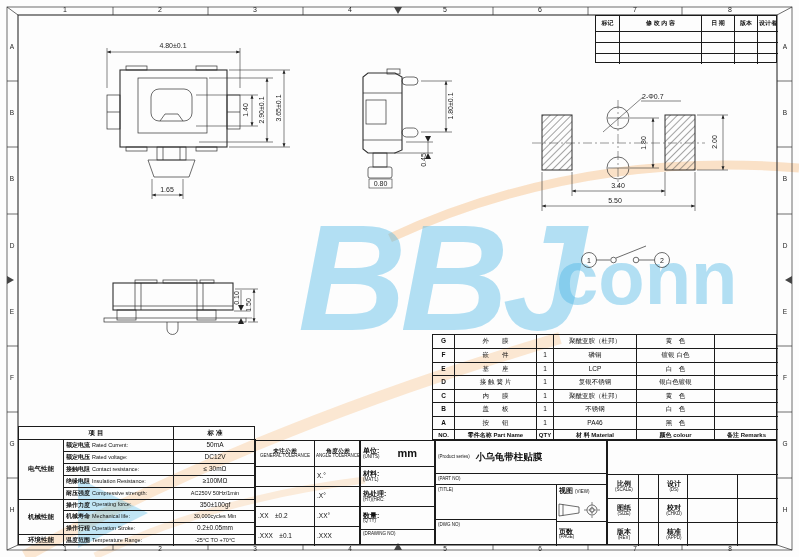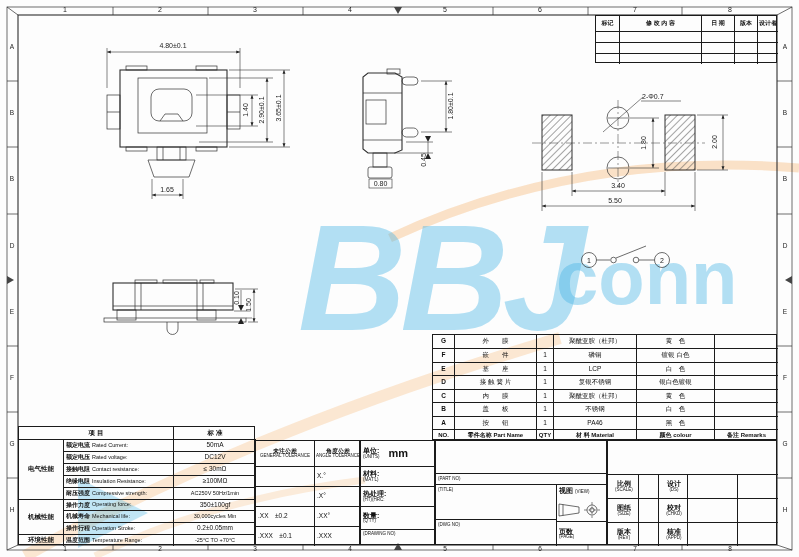--- a/index.html
+++ b/index.html
@@ -406,21 +406,21 @@
     <div class="c lft" style="left:58px;top:25px;width:47px;height:20px">X.°</div>
     <div class="c nl lft" style="left:0;top:45px;width:58px;height:20px"></div>
     <div class="c lft" style="left:58px;top:45px;width:47px;height:20px">.X°</div>
     <div class="c nl lft" style="left:0;top:65px;width:58px;height:20px">.XX　±0.2</div>
     <div class="c lft" style="left:58px;top:65px;width:47px;height:20px">.XX°</div>
     <div class="c nl lft" style="left:0;top:85px;width:58px;height:20px">.XXX　±0.1</div>
     <div class="c lft" style="left:58px;top:85px;width:47px;height:20px">.XXX</div>
   </div>
 
   <div class="tbl" style="left:360px;top:440px;width:75px;height:105px">
-    <div class="c nl nt lft" style="left:0;top:0;width:97px;height:25px;gap:9px">
+    <div class="c nl nt lft" style="left:0;top:0;width:97px;height:25px;gap:18px">
       <span style="display:flex;flex-direction:column">
           <b style="font-size:7px">单位:</b>
           <span class="tiny">(UNITS)</span>
         </span>
       <span class="b" style="font-size:11px">mm</span>
     </div>
     <div class="c nl col" style="left:0;top:25px;width:75px;height:20px">
       <b style="font-size:7px">材料:</b>
         <span class="tiny">(MAT'L)</span>
     </div>
@@ -429,20 +429,24 @@
         <span class="tiny">(HT)(HRC:</span>
     </div>
     <div class="c nl col" style="left:0;top:65px;width:75px;height:23px">
       <b style="font-size:7px">数量:</b>
         <span class="tiny">(Q'TY)</span>
     </div>
     <div class="c nl lft tiny" style="left:0;top:88px;width:75px;height:17px;align-items:flex-start;padding-top:2px">(DRAWING NO)</div>
   </div>
 
   <div class="tbl" style="left:435px;top:440px;width:172px;height:105px">
+    <div class="c nl nt lft" style="left:0;top:0;width:172px;height:32px;gap:6px">
+      <span class="tiny">(Product series)</span>
+      <span class="b" style="font-size:9.5px">小乌龟带柱贴膜</span>
+    </div>
     <div class="c nl lft tiny" style="left:0;top:32px;width:172px;height:11px">(PART NO)</div>
     <div class="c nl lft tiny" style="left:0;top:43px;width:120px;height:35px;align-items:flex-start;padding-top:3px">(TITLE)</div>
     <div class="c nl lft tiny" style="left:0;top:78px;width:120px;height:27px;align-items:flex-start;padding-top:3px">(DWG NO)</div>
     <div class="c col" style="left:120px;top:43px;width:52px;height:37px;justify-content:flex-start;padding-top:2px">
       <span style="display:flex;gap:2px;align-items:baseline">
           <b style="font-size:7px">视图</b>
           <span class="tiny">(VIEW)</span>
         </span>
     </div>
     <div class="c col" style="left:120px;top:80px;width:52px;height:25px">

